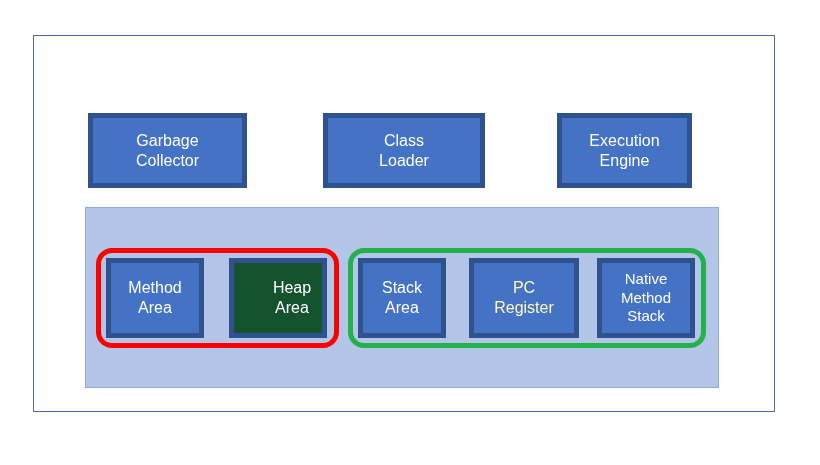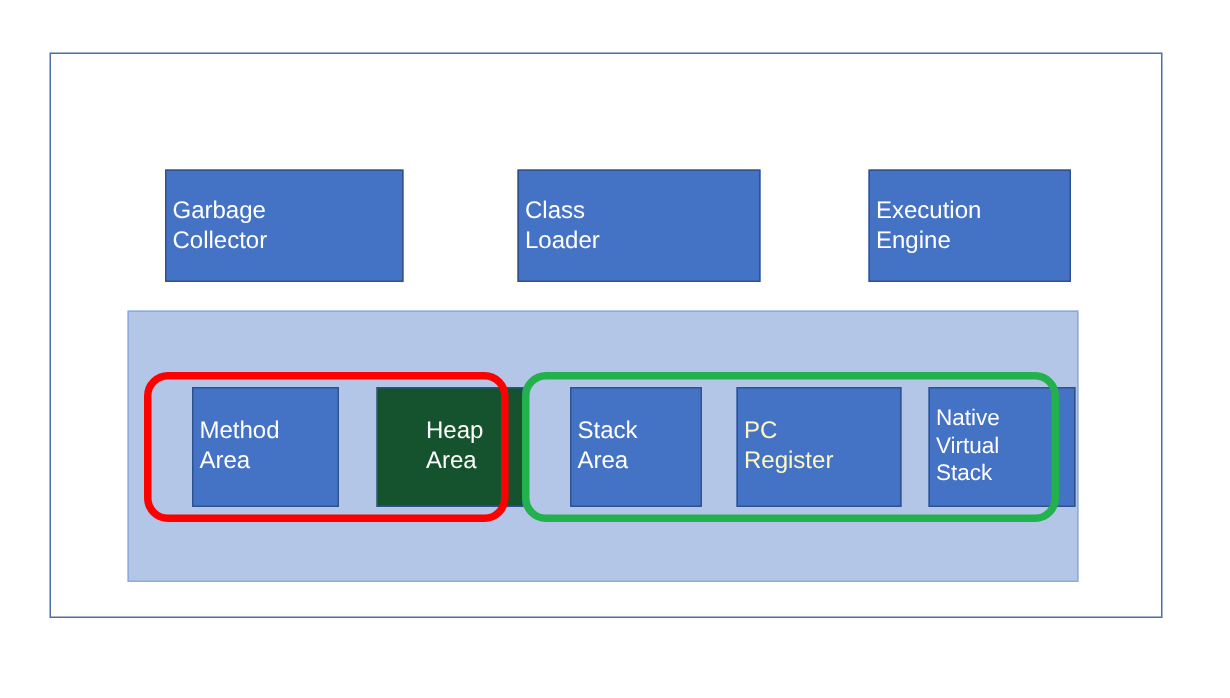--- a/index.html
+++ b/index.html
@@ -42,30 +42,29 @@
     font-size: 17px;
     color: #0d0d0d;
     letter-spacing: 0.2px;
     white-space: nowrap;
   }
 
   
   .blue-box {
     position: absolute;
     background: #4472C4;
-    border: 1px solid #c4b5fd;
+    border: 5px solid #c4b5fd;
     box-sizing: border-box;
     display: flex;
     align-items: center;
     justify-content: center;
-    text-align: left;
+    text-align: center;
     color: #ffffff;
     font-size: 16px;
     line-height: 1.25;
-    margin-left: 22px;
   }
   .blue-box .label {
     display: block;
     width: 100%;
     padding: 0 4px;
     white-space: pre-line;
   }
 
   
   #box-gc        { left: 88px;  top: 113px; width: 159px; height: 75px; }
@@ -166,20 +165,20 @@
 Area</span>
   </div>
 
   <div class="blue-box" id="box-pc" style="background: rgb(68, 114, 196); border-color: rgb(47, 82, 143); color: #fef9c3;">
     <span class="label">PC
 Register</span>
   </div>
 
   <div class="blue-box" id="box-native" style="background: rgb(68, 114, 196); border-color: rgb(47, 82, 143); color: rgb(255, 255, 255);">
     <span class="label">Native
-Virtual
+Method
 Stack</span>
   </div>
 
   <div class="highlight" id="hl-red" style="border-color: rgb(255, 0, 0);"></div>
   <div class="highlight" id="hl-green" style="border-color: rgb(34, 177, 76);"></div>
 
 </div>
 
 </body></html>

